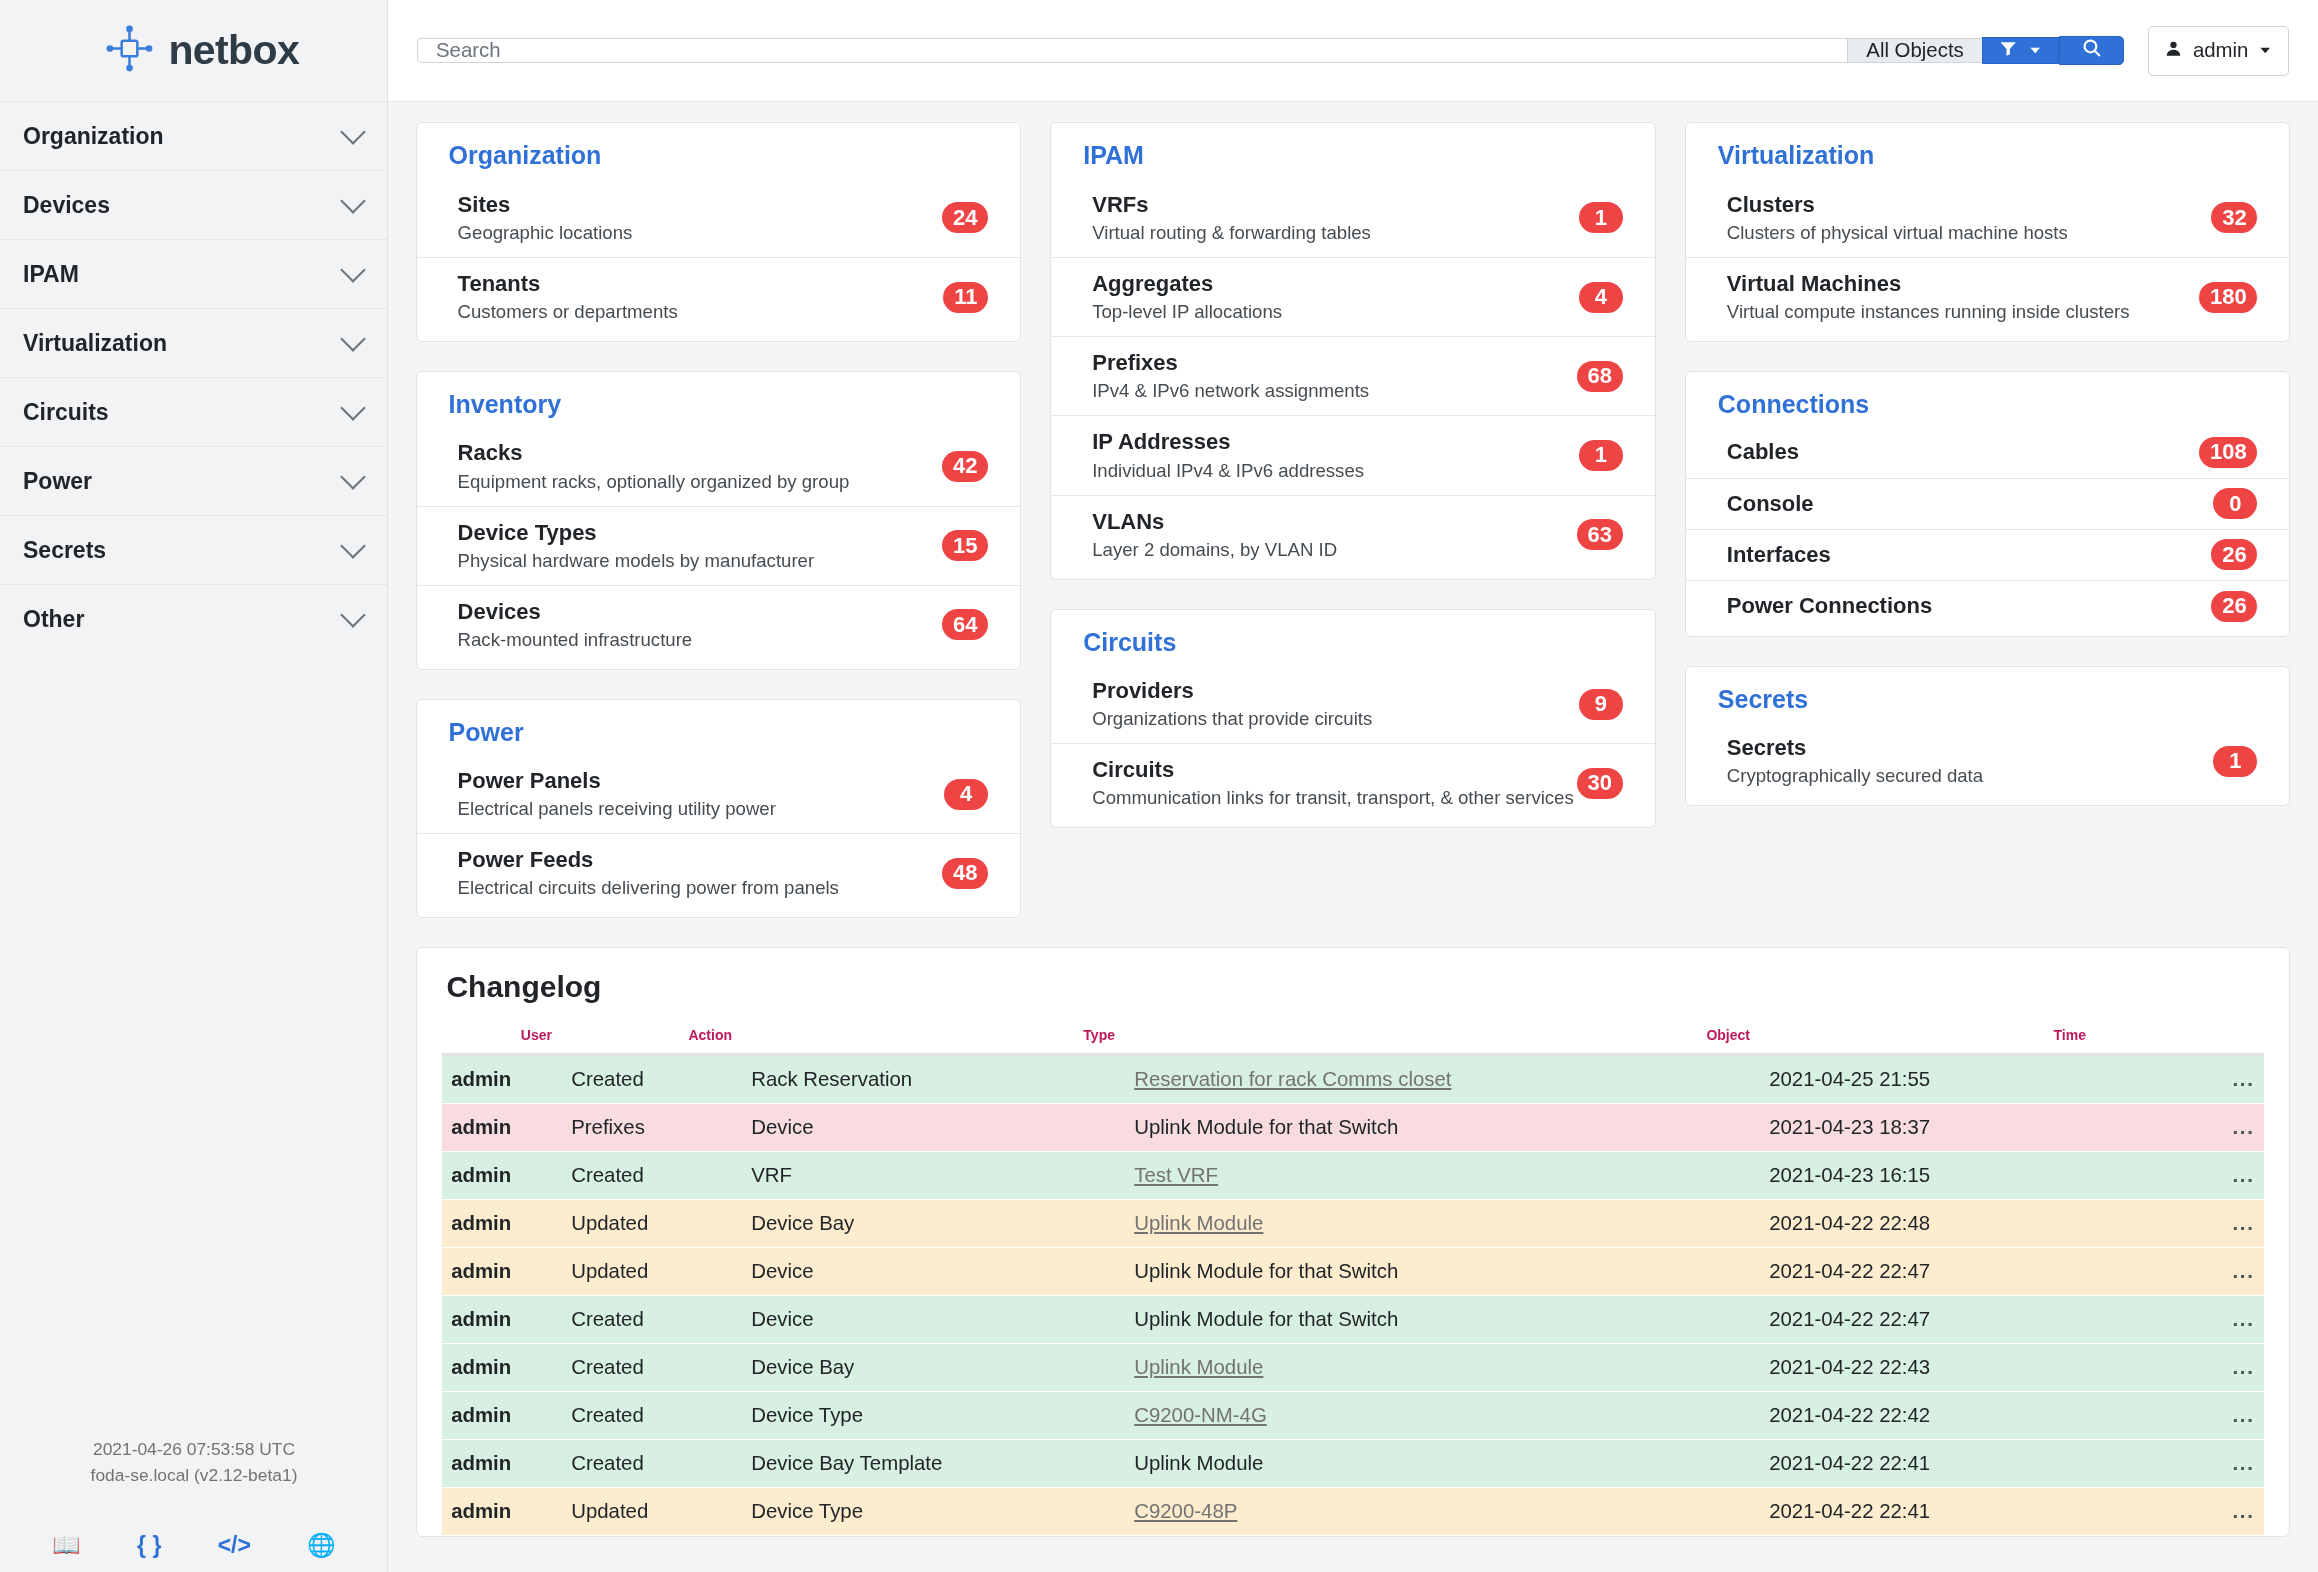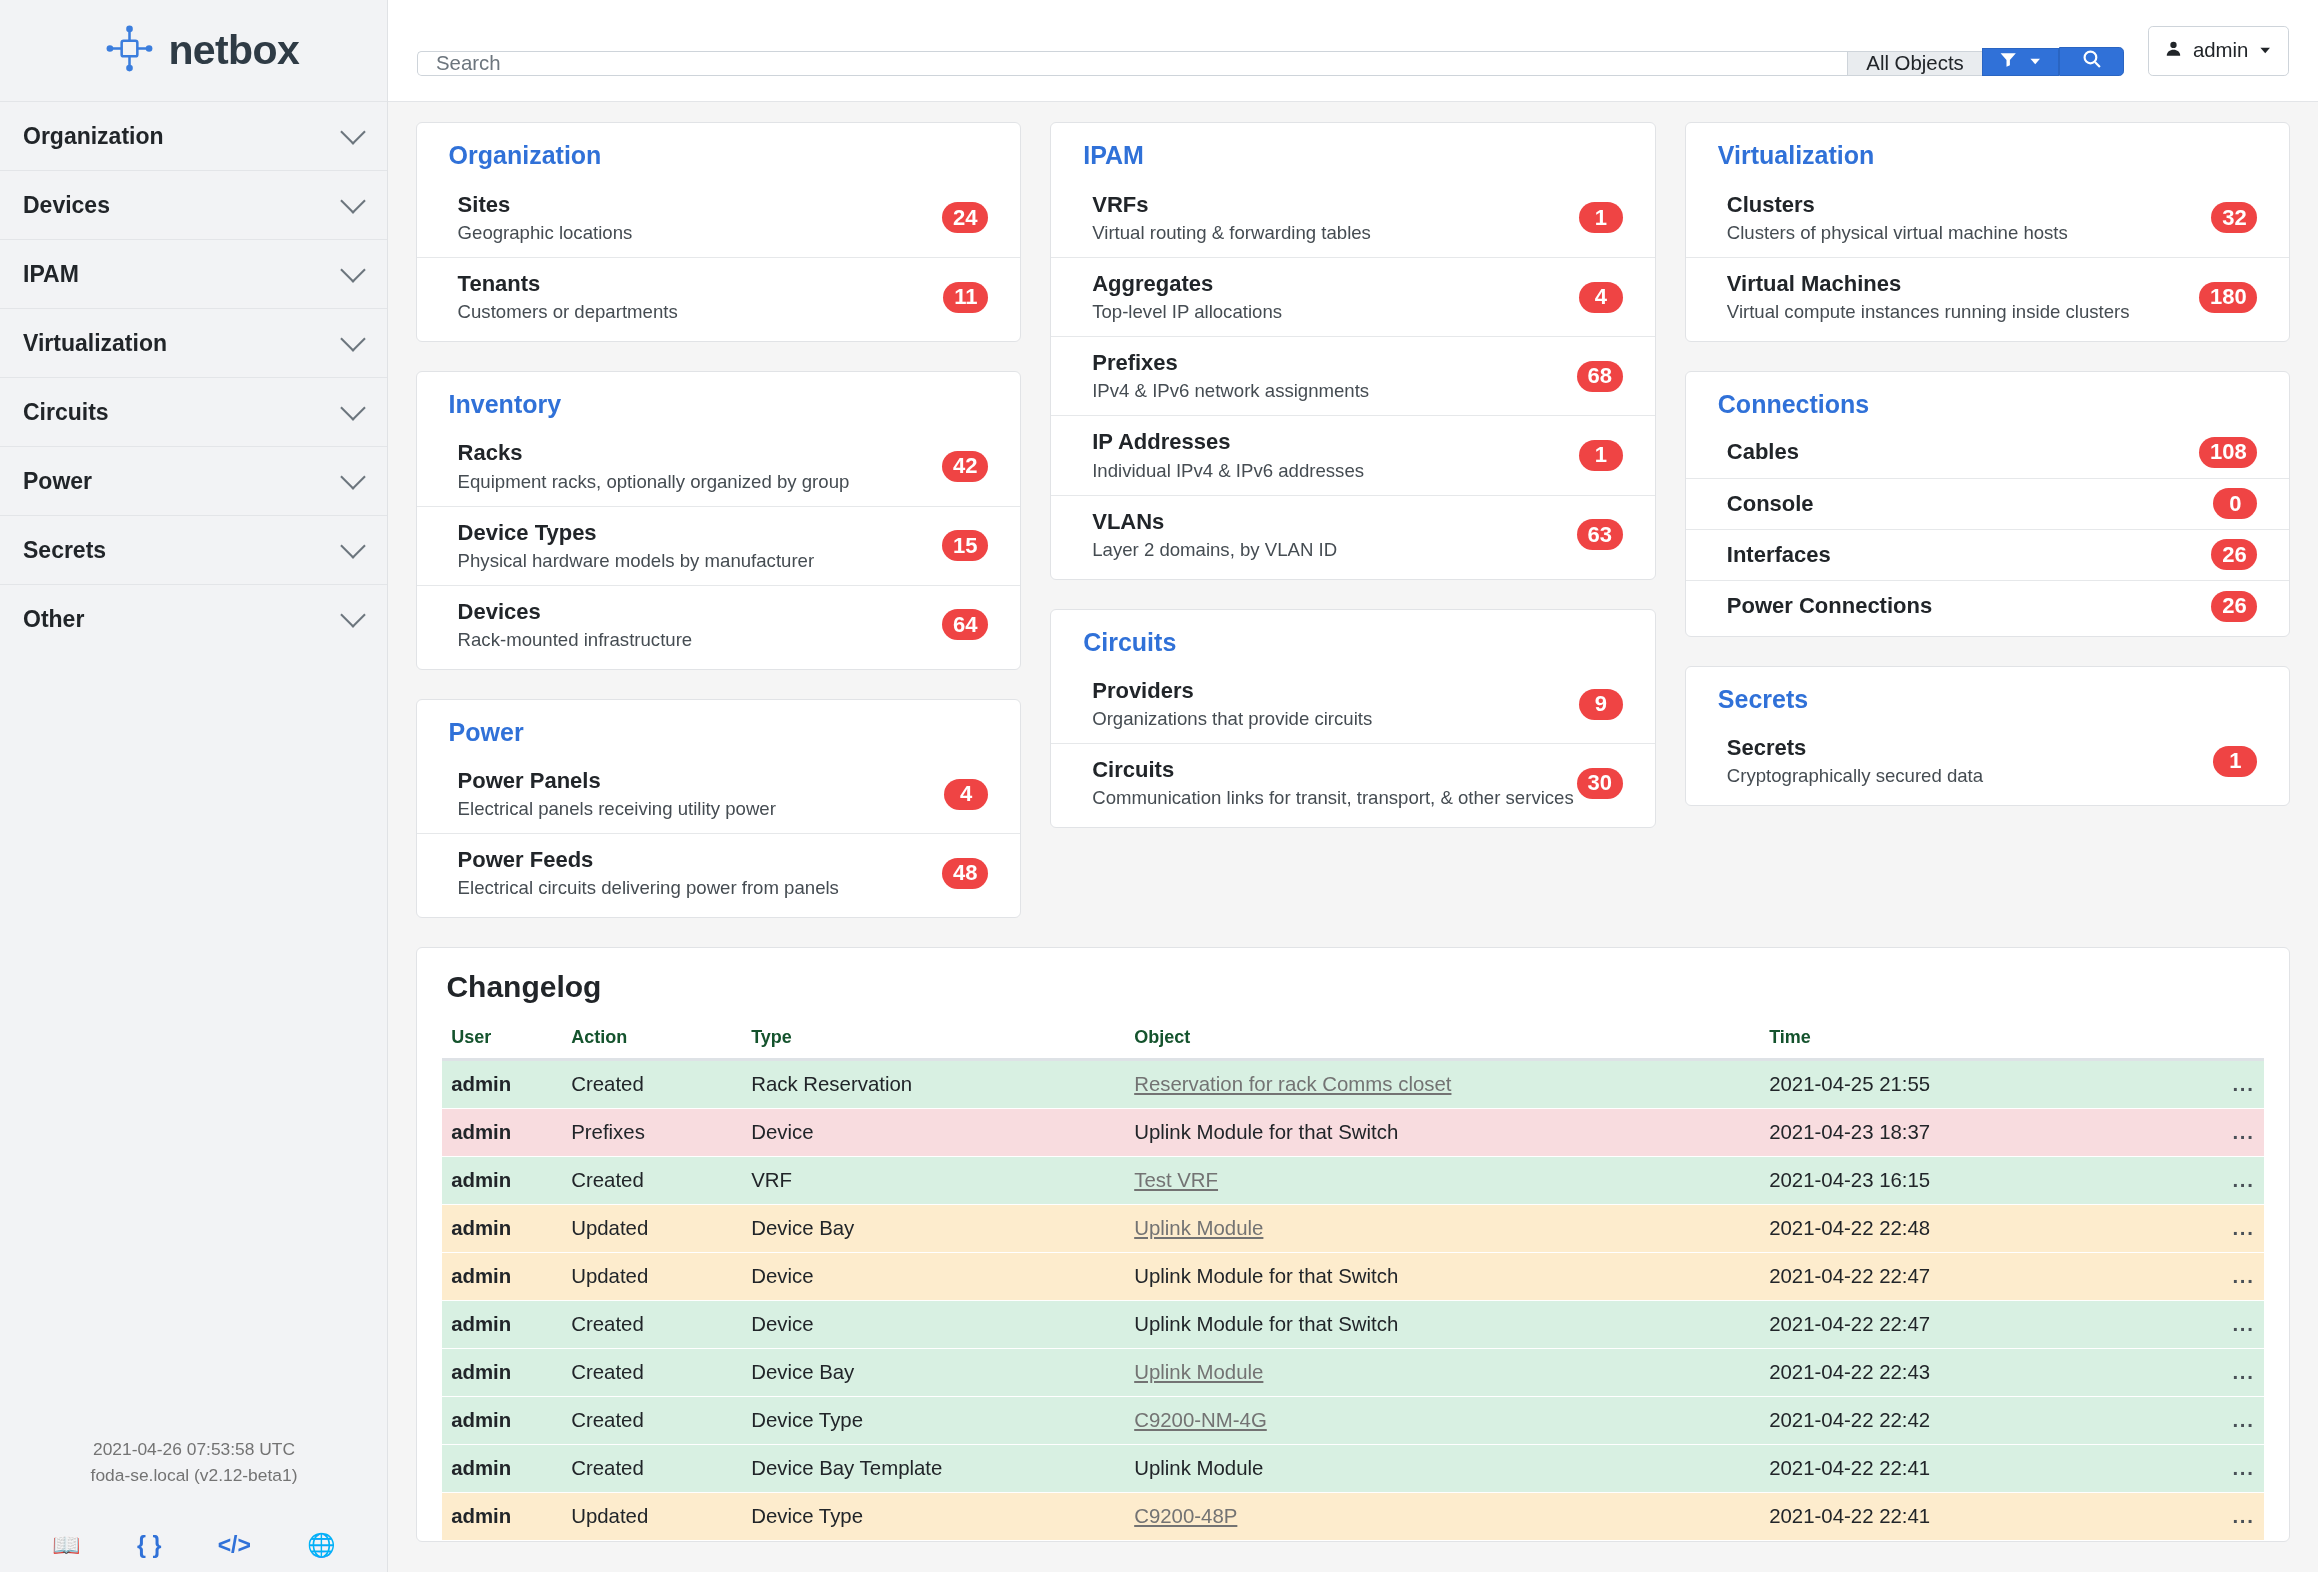--- a/index.html
+++ b/index.html
@@ -79,21 +79,21 @@
     position: absolute;
     left: 388px; top: 0;
     width: 1930px; height: 102px;
     background: #fff;
     border-bottom: 0.6px solid #e3e5e8;
     display: flex; align-items: center;
     padding: 0 29px;
     gap: 0;
   }
   #search-wrap {
-    display: flex; align-items: flex-end;
+    display: flex; align-items: center;
     height: 50px;
     flex: 1;
     max-width: 1737px;
   }
   #search-input {
     flex: 1;
     border: 0.6px solid #ced4da;
     border-right: none;
     border-radius: 4.8px 0 0 4.8px;
     padding: 0 18px;
@@ -203,24 +203,24 @@
     padding: 21.6px 25px 0 25px;
   }
   #changelog h2 {
     margin: 0 0 14.4px 4.8px;
     font-size: 30px;
     font-weight: 700;
     color: #212529;
   }
   table { width: 100%; border-collapse: collapse; }
   th {
-    text-align: left;
-    font-size: 18px;
+    text-align: right;
+    font-size: 14px;
     font-weight: 700;
-    color: #14532d;
+    color: #be185d;
     padding: 8.4px 9.6px 10.8px 9.6px;
     border-bottom: 3px solid #dee2e6;
   }
   td {
     font-size: 20.4px;
     padding: 12px 9.6px;
     border-bottom: 0.6px solid #ffffff;
     color: #212529;
     white-space: nowrap;
   }

